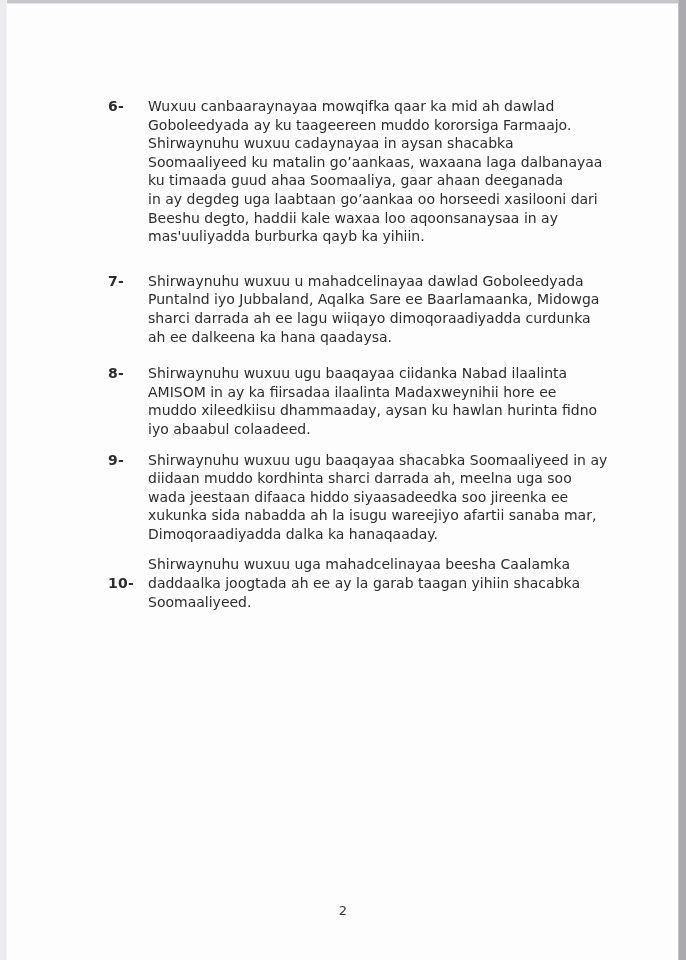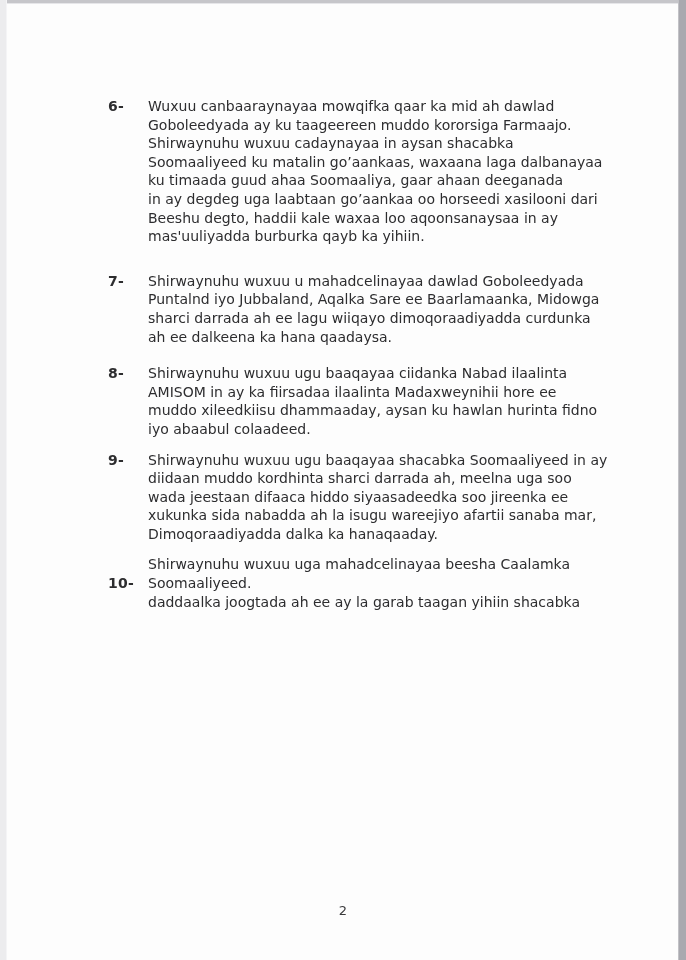--- a/index.html
+++ b/index.html
@@ -128,21 +128,21 @@
         <div class="line">wada jeestaan difaaca hiddo siyaasadeedka soo jireenka ee</div>
         <div class="line">xukunka sida nabadda ah la isugu wareejiyo afartii sanaba mar,</div>
         <div class="line">Dimoqoraadiyadda dalka ka hanaqaaday.</div>
       </div>
     </div>
 
     <div class="item gap-10">
       <div class="num">10-</div>
       <div class="lines">
         <div class="line">Shirwaynuhu wuxuu uga mahadcelinayaa beesha Caalamka</div>
+        <div class="line">daddaalka joogtada ah ee ay la garab taagan yihiin shacabka</div>
         <div class="line">Soomaaliyeed.</div>
-        <div class="line">daddaalka joogtada ah ee ay la garab taagan yihiin shacabka</div>
       </div>
     </div>
 
   </div>
 
   <div class="page-number">2</div>
 </div>
 
 </body></html>

